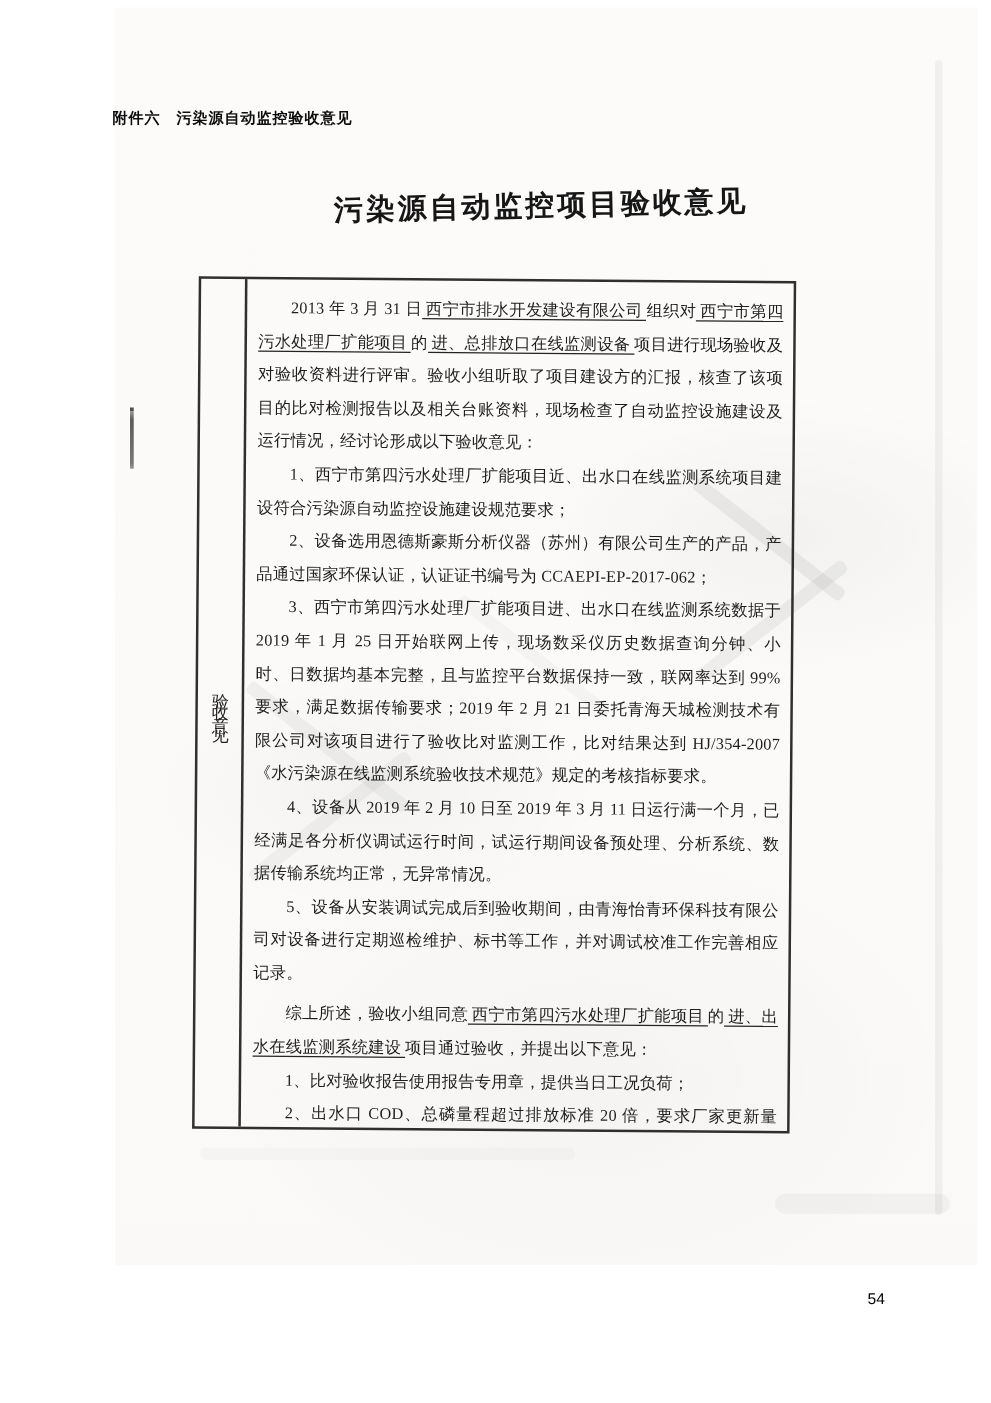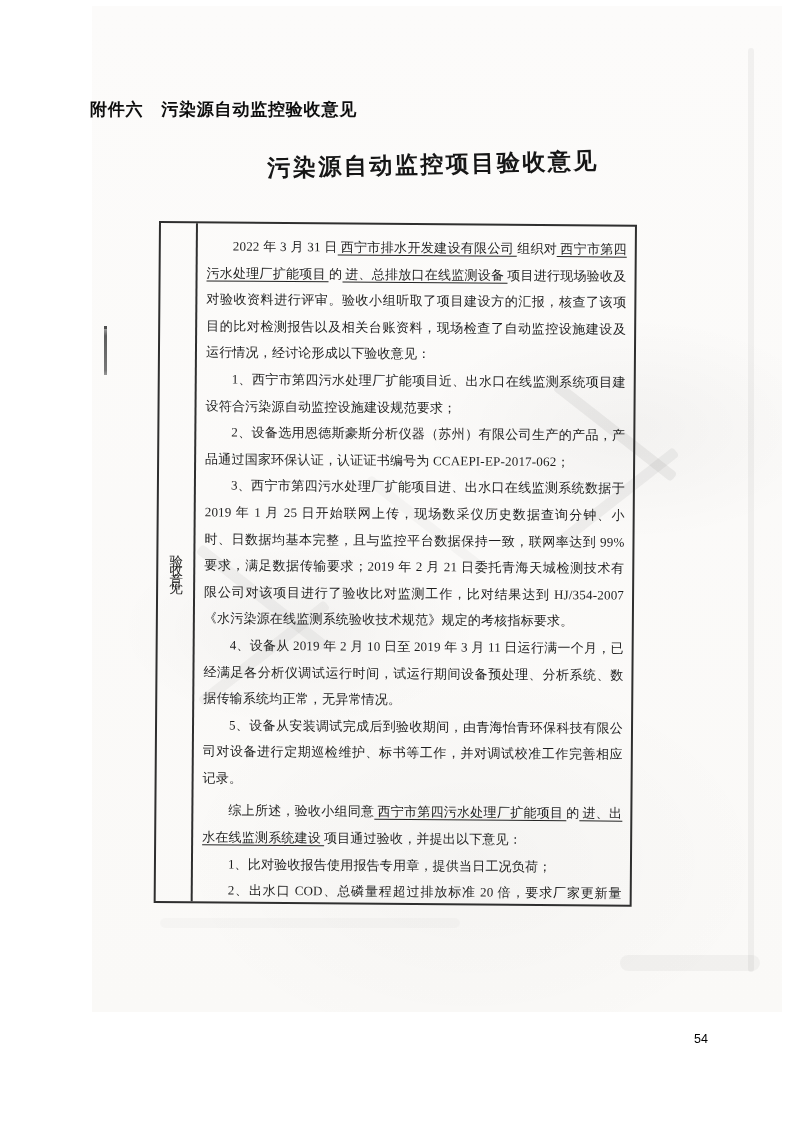--- a/index.html
+++ b/index.html
@@ -31,22 +31,22 @@
   .wm1{left:540px;top:426px;width:150px;height:11px;background:rgba(110,110,110,0.10);transform:rotate(38deg);}
   .wm2{left:542px;top:492px;width:150px;height:11px;background:rgba(110,110,110,0.09);transform:rotate(-38deg);}
   .wm3{left:182px;top:592px;width:160px;height:11px;background:rgba(110,110,110,0.08);transform:rotate(38deg);}
   .wm4{left:184px;top:648px;width:160px;height:11px;background:rgba(110,110,110,0.07);transform:rotate(-38deg);}
   .wm5{left:352px;top:520px;width:150px;height:10px;background:rgba(110,110,110,0.05);transform:rotate(38deg);}
   .smudge1{position:absolute;left:620px;top:955px;width:140px;height:16px;background:rgba(0,0,0,0.035);border-radius:8px;}
   .smudge2{position:absolute;left:160px;top:918px;width:300px;height:10px;background:rgba(0,0,0,0.02);border-radius:5px;}
 
   
   .attachment-heading{
-    position:absolute;left:90px;top:98px;
-    font-size:17px;font-weight:bold;color:#0d0d0d;letter-spacing:0.8px;
+    position:absolute;left:90px;top:86px;
+    font-size:12px;font-weight:bold;color:#0d0d0d;letter-spacing:0.8px;
     white-space:nowrap;
   }
   .scan-title{
     position:absolute;left:238px;top:149px;width:390px;text-align:center;
     font-size:23px;font-weight:bold;color:#161616;letter-spacing:2.5px;
     transform:rotate(-1.3deg);white-space:nowrap;
   }
 
   
   .acc-table{
@@ -93,21 +93,21 @@
 <div class="smudge2"></div>
 
 <div class="attachment-heading">附件六　污染源自动监控验收意见</div>
 <div class="scan-title">污染源自动监控项目验收意见</div>
 
 <div class="acc-table">
   <div class="label-cell">
     <div class="label-vertical">验收意见</div>
   </div>
   <div class="content-cell">
-    <p><span>2022 年 3 月 31 日</span><span class="u">西宁市排水开发建设有限公司</span><span>组织对</span><span class="u">西宁市第四污水处理厂扩能项目</span><span>的</span><span class="u">进、总排放口在线监测设备</span><span>项目进行现场验收及对验收资料进行评审。验收小组听取了项目建设方的汇报，核查了该项目的比对检测报告以及相关台账资料，现场检查了自动监控设施建设及运行情况，经讨论形成以下验收意见：</span></p>
+    <p><span>2013 年 3 月 31 日</span><span class="u">西宁市排水开发建设有限公司</span><span>组织对</span><span class="u">西宁市第四污水处理厂扩能项目</span><span>的</span><span class="u">进、总排放口在线监测设备</span><span>项目进行现场验收及对验收资料进行评审。验收小组听取了项目建设方的汇报，核查了该项目的比对检测报告以及相关台账资料，现场检查了自动监控设施建设及运行情况，经讨论形成以下验收意见：</span></p>
     <p>1、西宁市第四污水处理厂扩能项目近、出水口在线监测系统项目建设符合污染源自动监控设施建设规范要求；</p>
     <p>2、设备选用恩德斯豪斯分析仪器（苏州）有限公司生产的产品，产品通过国家环保认证，认证证书编号为 CCAEPI-EP-2017-062；</p>
     <p>3、西宁市第四污水处理厂扩能项目进、出水口在线监测系统数据于 2019 年 1 月 25 日开始联网上传，现场数采仪历史数据查询分钟、小时、日数据均基本完整，且与监控平台数据保持一致，联网率达到 99%要求，满足数据传输要求；2019 年 2 月 21 日委托青海天城检测技术有限公司对该项目进行了验收比对监测工作，比对结果达到 HJ/354-2007《水污染源在线监测系统验收技术规范》规定的考核指标要求。</p>
     <p>4、设备从 2019 年 2 月 10 日至 2019 年 3 月 11 日运行满一个月，已经满足各分析仪调试运行时间，试运行期间设备预处理、分析系统、数据传输系统均正常，无异常情况。</p>
     <p>5、设备从安装调试完成后到验收期间，由青海怡青环保科技有限公司对设备进行定期巡检维护、标书等工作，并对调试校准工作完善相应记录。</p>
     <p class="concl"><span>综上所述，验收小组同意</span><span class="u">西宁市第四污水处理厂扩能项目</span><span>的</span><span class="u">进、出水在线监测系统建设</span><span>项目通过验收，并提出以下意见：</span></p>
     <p>1、比对验收报告使用报告专用章，提供当日工况负荷；</p>
     <p>2、出水口 COD、总磷量程超过排放标准 20 倍，要求厂家更新量程；</p>
   </div>
 </div>

